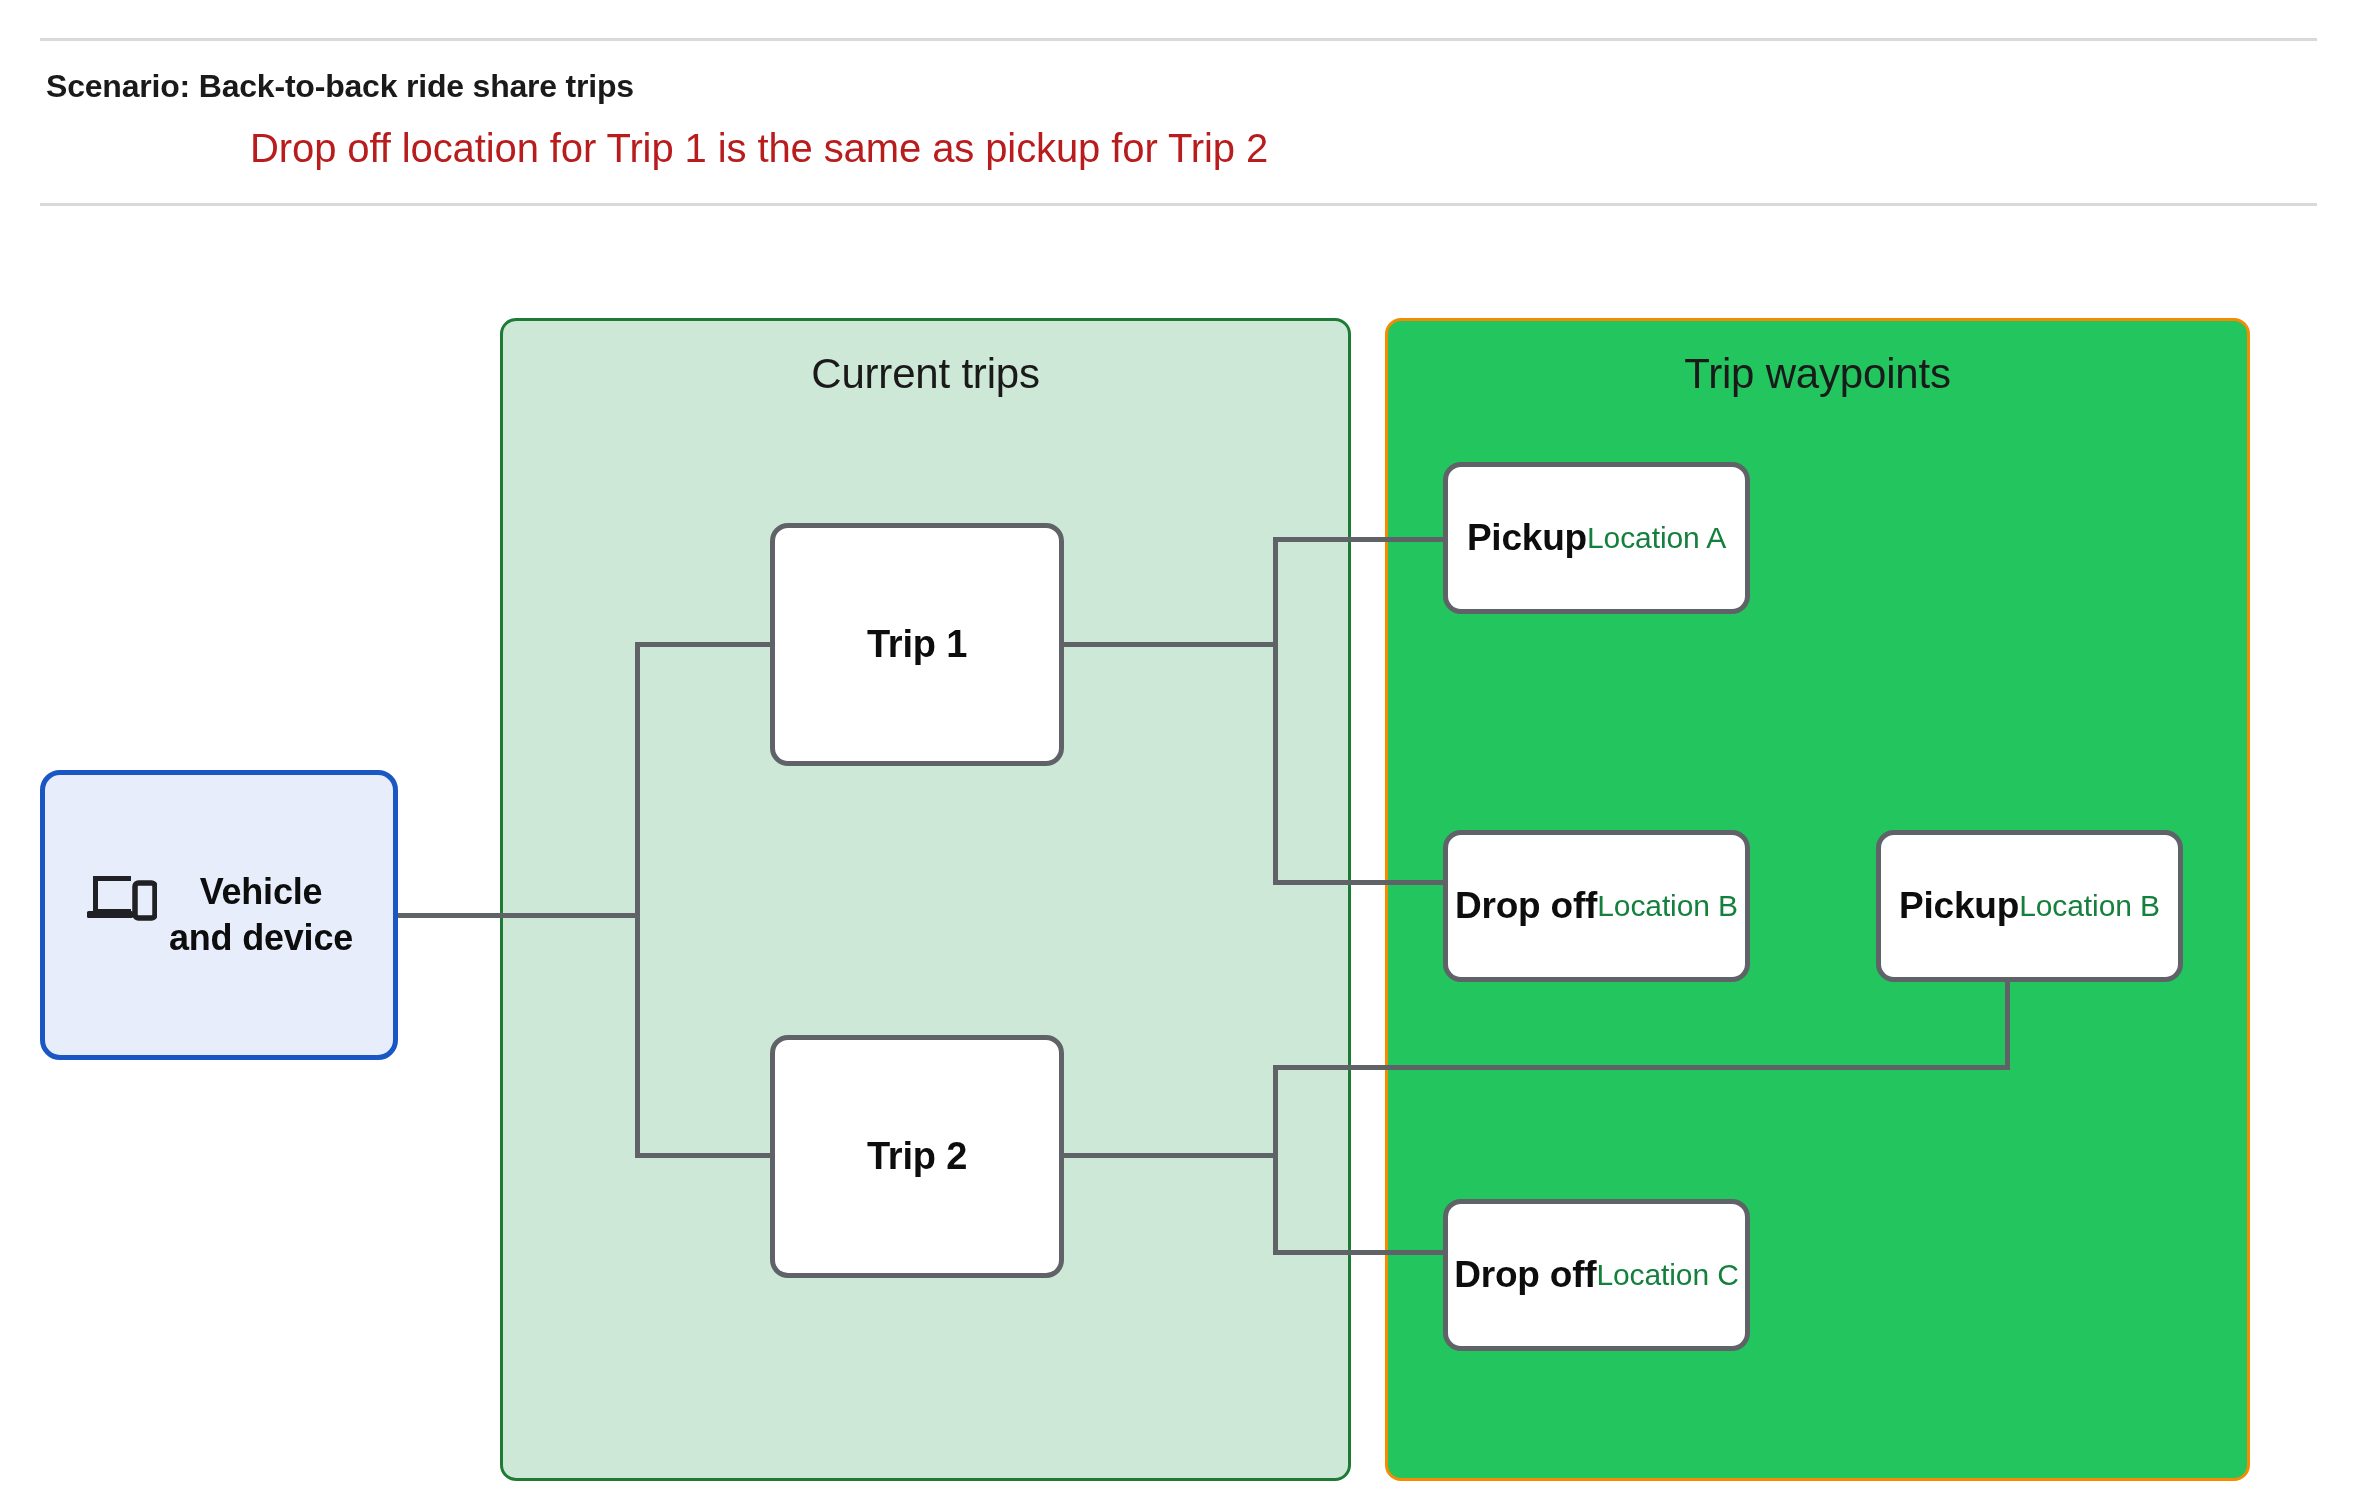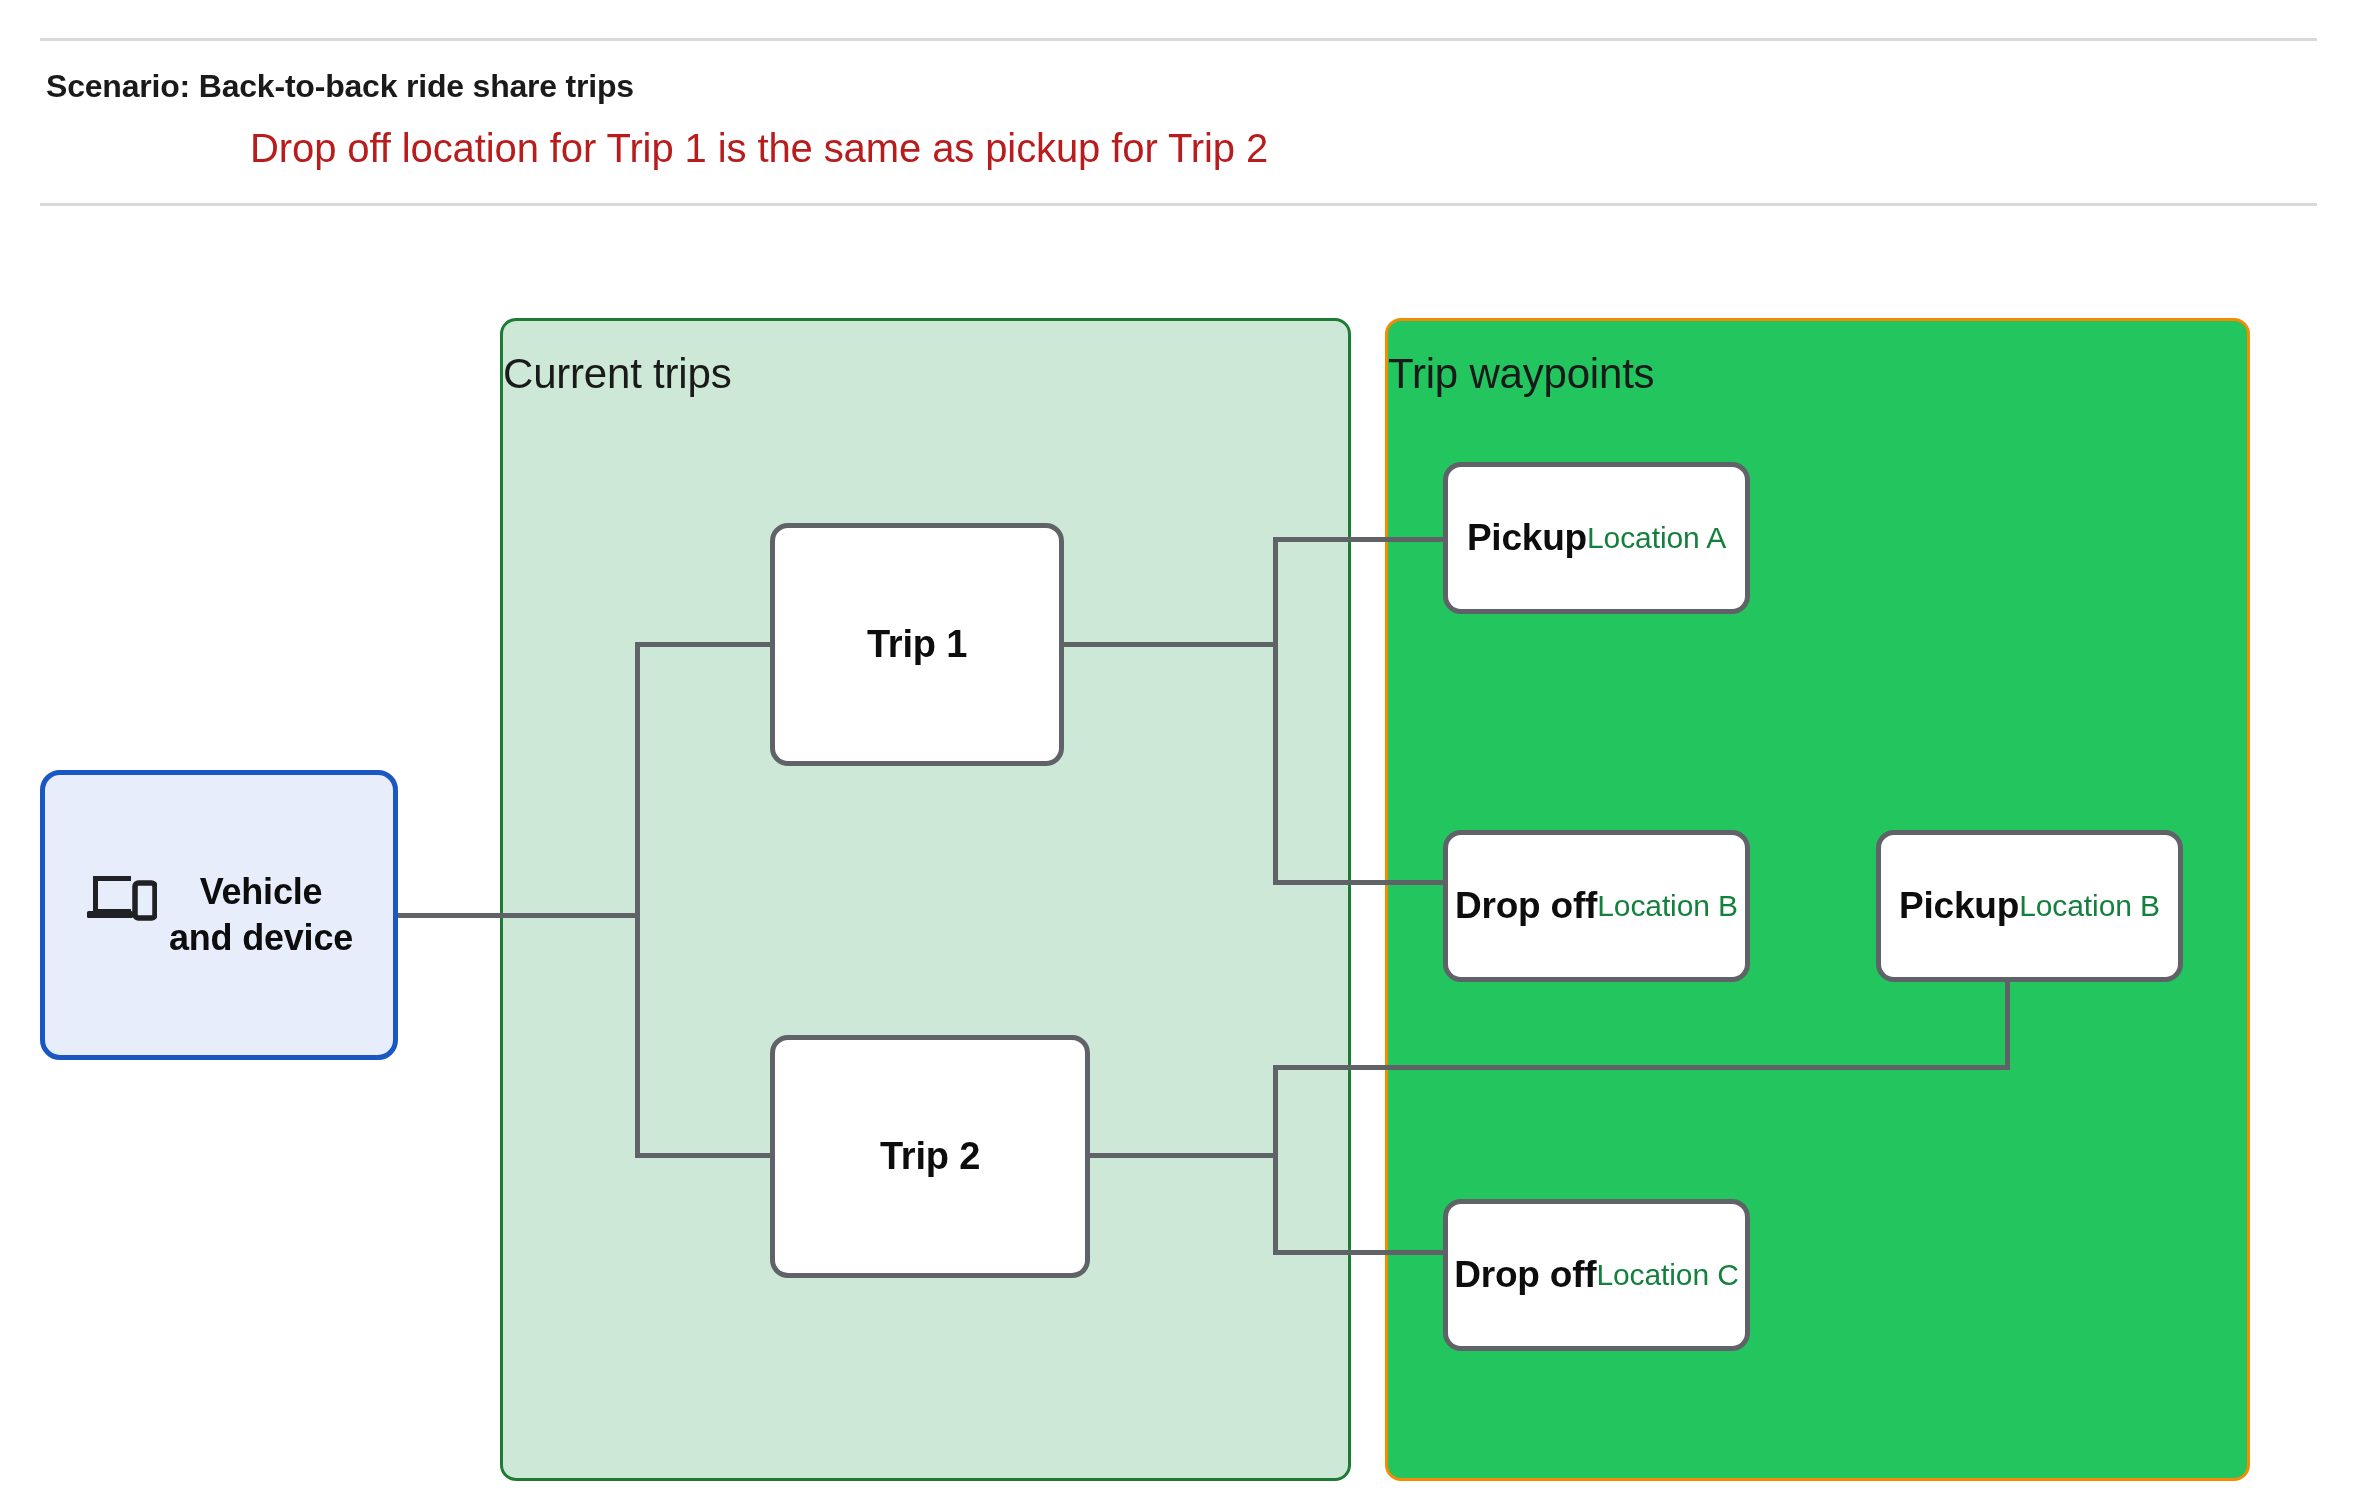--- a/index.html
+++ b/index.html
@@ -66,21 +66,21 @@
   #panel-trip-waypoints {
     left: 1385px; top: 318px;
     width: 865px;  height: 1163px;
     background: #22c55e;
     border: 3px solid #f58b00;
   }
   .panel-title {
     position: absolute;
     left: 0; right: 0;
     top: 29px;
-    text-align: left;
+    text-align: center;
     font-size: 42px;
     font-weight: 400;
     color: #1a1a1a;
     letter-spacing: -0.2px;
   }
 
   
   .node {
     position: absolute;
     box-sizing: border-box;
@@ -126,21 +126,21 @@
     margin-bottom: 32px;
   }
   #node-vehicle .title {
     font-size: 36px;
     font-weight: 700;
     line-height: 1.28;
     white-space: pre-line;
   }
 
   #node-trip1 { left: 770px;  top: 523px;  width: 294px; height: 243px; }
-  #node-trip2 { left: 770px;  top: 1035px; width: 320px; height: 243px; }
+  #node-trip2 { left: 770px;  top: 1035px; width: 294px; height: 243px; }
 
   #node-pickup-a  { left: 1443px; top: 462px;  width: 307px; height: 152px; }
   #node-dropoff-b { left: 1443px; top: 830px;  width: 307px; height: 152px; }
   #node-pickup-b  { left: 1876px; top: 830px;  width: 307px; height: 152px; }
   #node-dropoff-c { left: 1443px; top: 1199px; width: 307px; height: 152px; }
 
   
   .conn {
     position: absolute;
     background: #5f6368;

